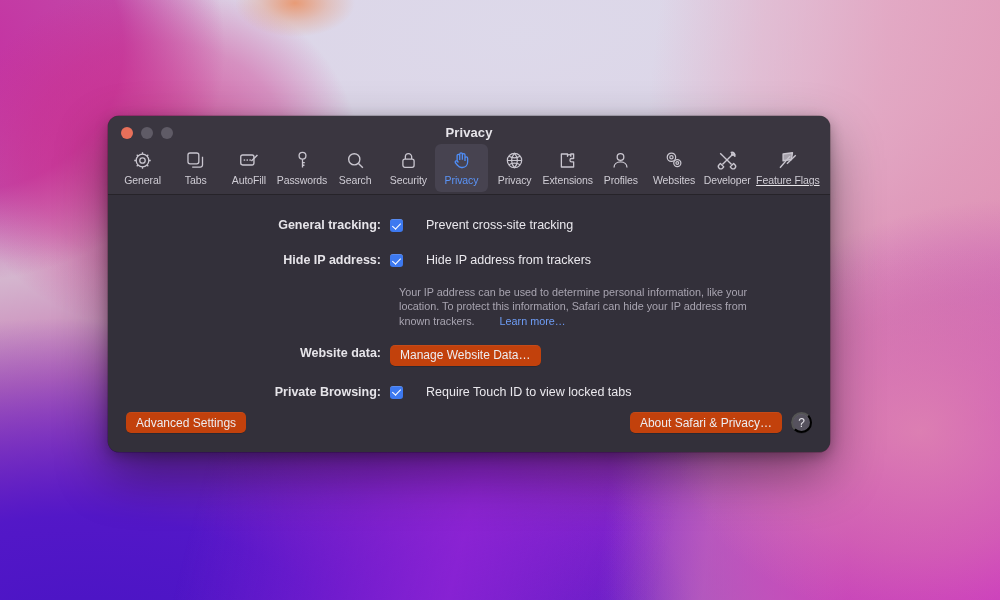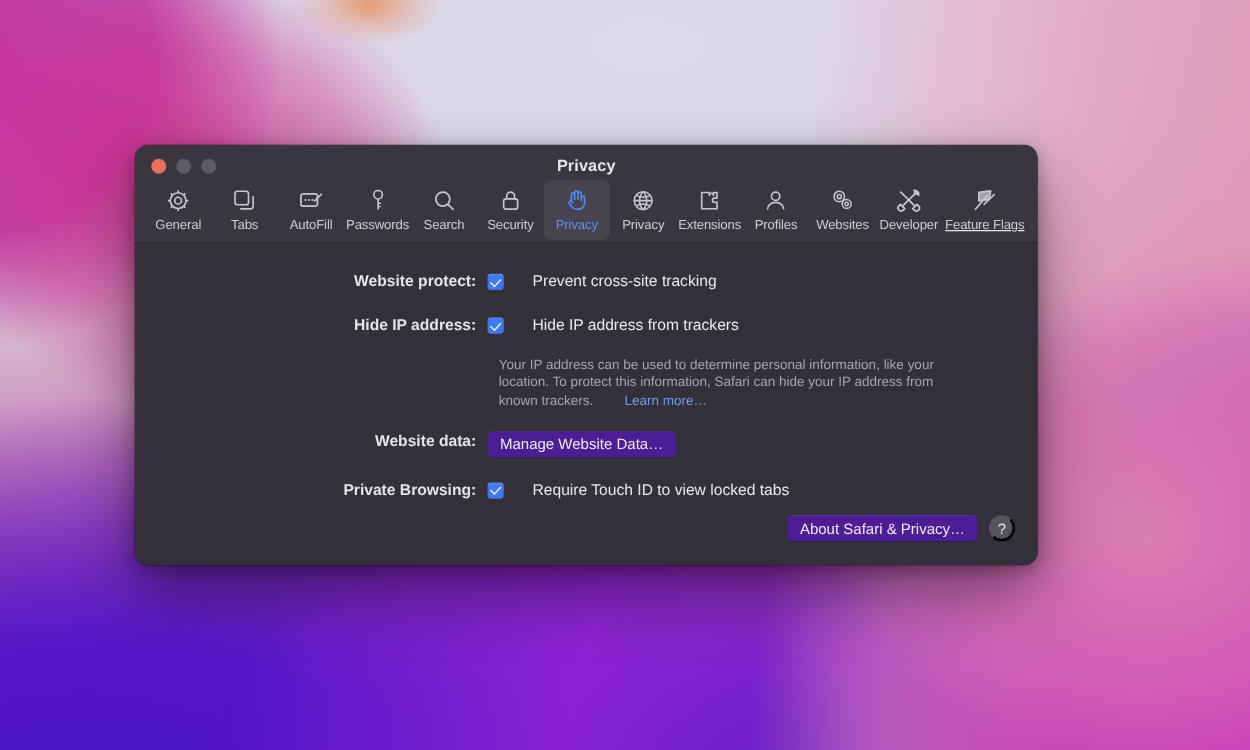--- a/index.html
+++ b/index.html
@@ -271,21 +271,21 @@
     padding-left: 22px;
   }
 
   .btn {
     display: inline-flex;
     align-items: center;
     justify-content: center;
     height: 21px;
     padding: 0 10px;
     border-radius: 5px;
-    background: #4c1d95;
+    background: #c2410c;
     color: #edecf0;
     font-size: 12px;
     border: none;
     box-shadow: 0 0.5px 0.5px rgba(0,0,0,0.30), inset 0 0.5px 0 rgba(255,255,255,0.10);
     cursor: default;
     white-space: nowrap;
   }
 
   
   .bottombar {
@@ -476,21 +476,21 @@
           </span>
           <span class="tab-label">Feature Flags</span>
         </div>
 
       </div>
     </div>
 
     <div class="content">
 
       <div class="row">
-        <div class="row-label">Website protect:</div>
+        <div class="row-label">General tracking:</div>
         <div class="row-field">
           <span class="checkbox"></span>
           <span class="cb-text">Prevent cross-site tracking</span>
         </div>
       </div>
 
       <div class="row tight">
         <div class="row-label">Hide IP address:</div>
         <div class="row-field">
           <span class="checkbox"></span>
@@ -511,20 +511,21 @@
 
       <div class="row">
         <div class="row-label">Private Browsing:</div>
         <div class="row-field">
           <span class="checkbox"></span>
           <span class="cb-text">Require Touch ID to view locked tabs</span>
         </div>
       </div>
 
       <div class="bottombar">
+        <button class="btn">Advanced Settings</button>
         <div class="spacer"></div>
         <button class="btn">About Safari &amp; Privacy…</button>
         <button class="btn-help">?</button>
       </div>
 
     </div>
   </div>
 </div>
 
 </body></html>

